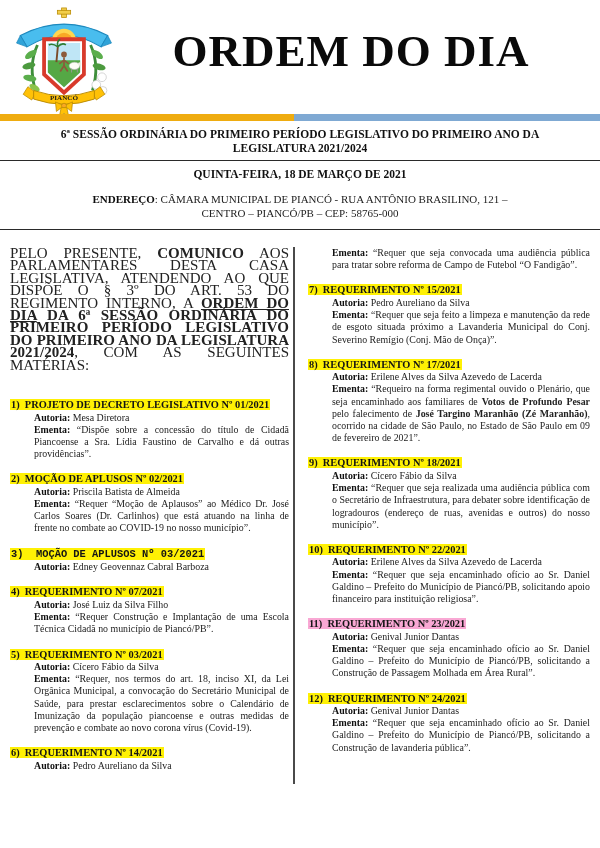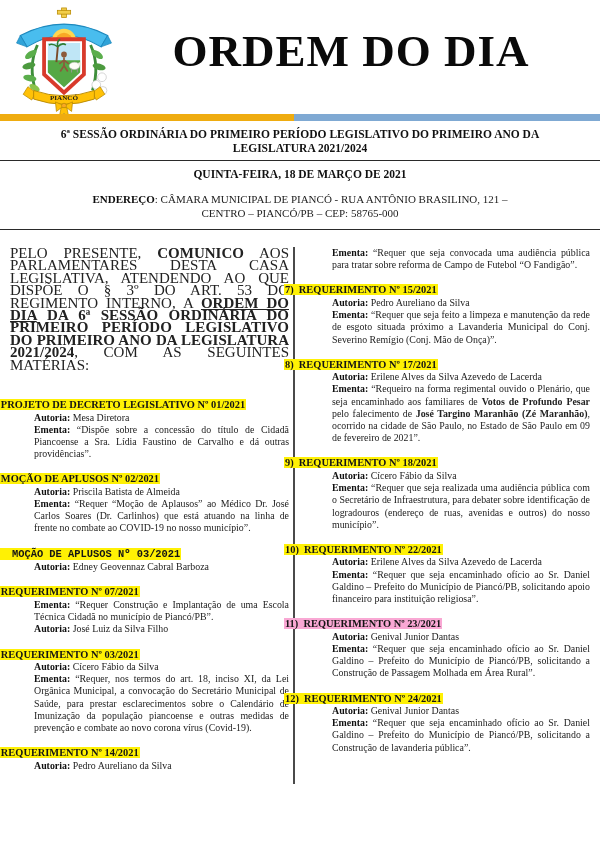--- a/index.html
+++ b/index.html
@@ -35,21 +35,21 @@
   .col-div   { width:2px; background:#4a4a4a; margin-left:4px; margin-right:13px; flex:0 0 auto; }
   .col-right { flex:1; min-width:0; }
   p.intro {
     font-size:15px; line-height:12.4px; text-align:justify; color:#222;
     margin-bottom:27px;
   }
   p.intro span[data-u="1"] { text-decoration:underline; }
   .item { margin-bottom:12px; }
   .item-head {
     font-size:10.4px; font-weight:bold; line-height:13.5px;
-    text-indent:-24px; color:#141414;
+    padding-left:24px; text-indent:-24px; color:#141414;
   }
   .item-head .hl { background:#fff104; padding:0 1px; }
   .item-body { padding-left:24px; }
   .item-body p { font-size:9.9px; line-height:12.2px; text-align:justify; color:#222; }
   .item-body b, .cont b { color:#101010; }
   p.cont {
     font-size:9.9px; line-height:12.2px; text-align:justify; color:#222;
     padding-left:24px; margin-bottom:12px;
   }
 </style>
@@ -146,22 +146,22 @@
           </div>
           <div class="item">
             <div class="item-head"><span class="hl" style="background: rgb(255, 241, 4); font-family: Liberation Mono, monospace;"><span>3)&nbsp;&nbsp;</span><span>MOÇÃO DE APLUSOS Nº 03/2021</span></span></div>
             <div class="item-body">
               <p><b>Autoria: </b><span>Edney Geovennaz Cabral Barboza</span></p>
             </div>
           </div>
           <div class="item">
             <div class="item-head"><span class="hl" style="background: rgb(255, 241, 4);"><span>4)&nbsp;&nbsp;</span><span>REQUERIMENTO Nº 07/2021</span></span></div>
             <div class="item-body">
+              <p><b>Autoria: </b><span>José Luiz da Silva Filho</span></p>
               <p><b>Ementa: </b><span>“Requer Construção e Implantação de uma Escola Técnica Cidadã no município de Piancó/PB”.</span></p>
-              <p><b>Autoria: </b><span>José Luiz da Silva Filho</span></p>
             </div>
           </div>
           <div class="item">
             <div class="item-head"><span class="hl" style="background: rgb(255, 241, 4);"><span>5)&nbsp;&nbsp;</span><span>REQUERIMENTO Nº 03/2021</span></span></div>
             <div class="item-body">
               <p><b>Autoria: </b><span>Cícero Fábio da Silva</span></p>
               <p><b>Ementa: </b><span>“Requer, nos termos do art. 18, inciso XI, da Lei Orgânica Municipal, a convocação do Secretário Municipal de Saúde, para prestar esclarecimentos sobre o Calendário de Imunização da população piancoense e outras medidas de prevenção e combate ao novo corona vírus (Covid-19).</span></p>
             </div>
           </div>
           <div class="item">

